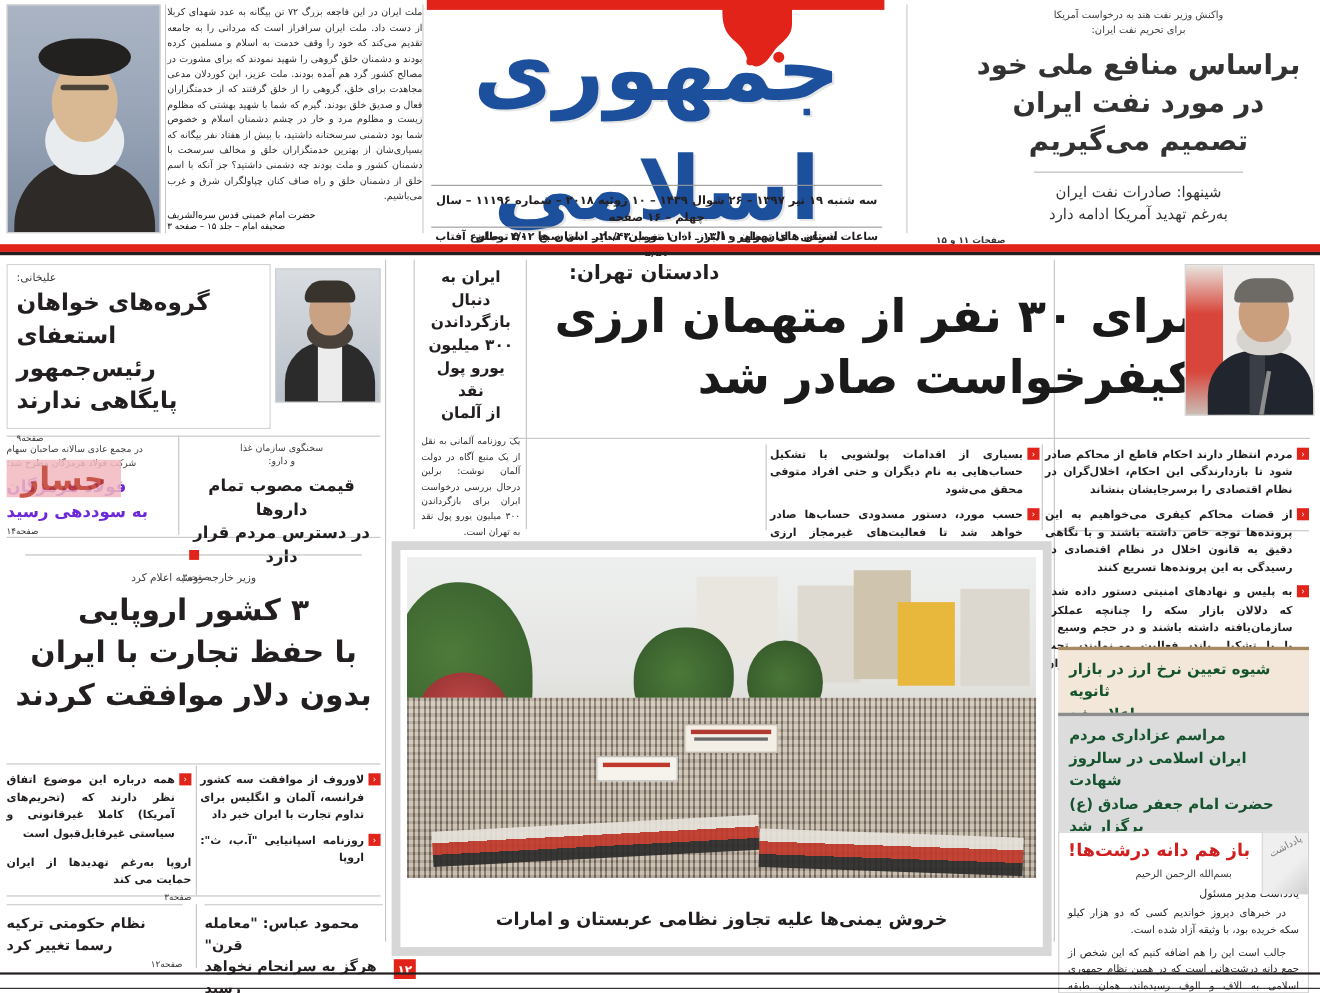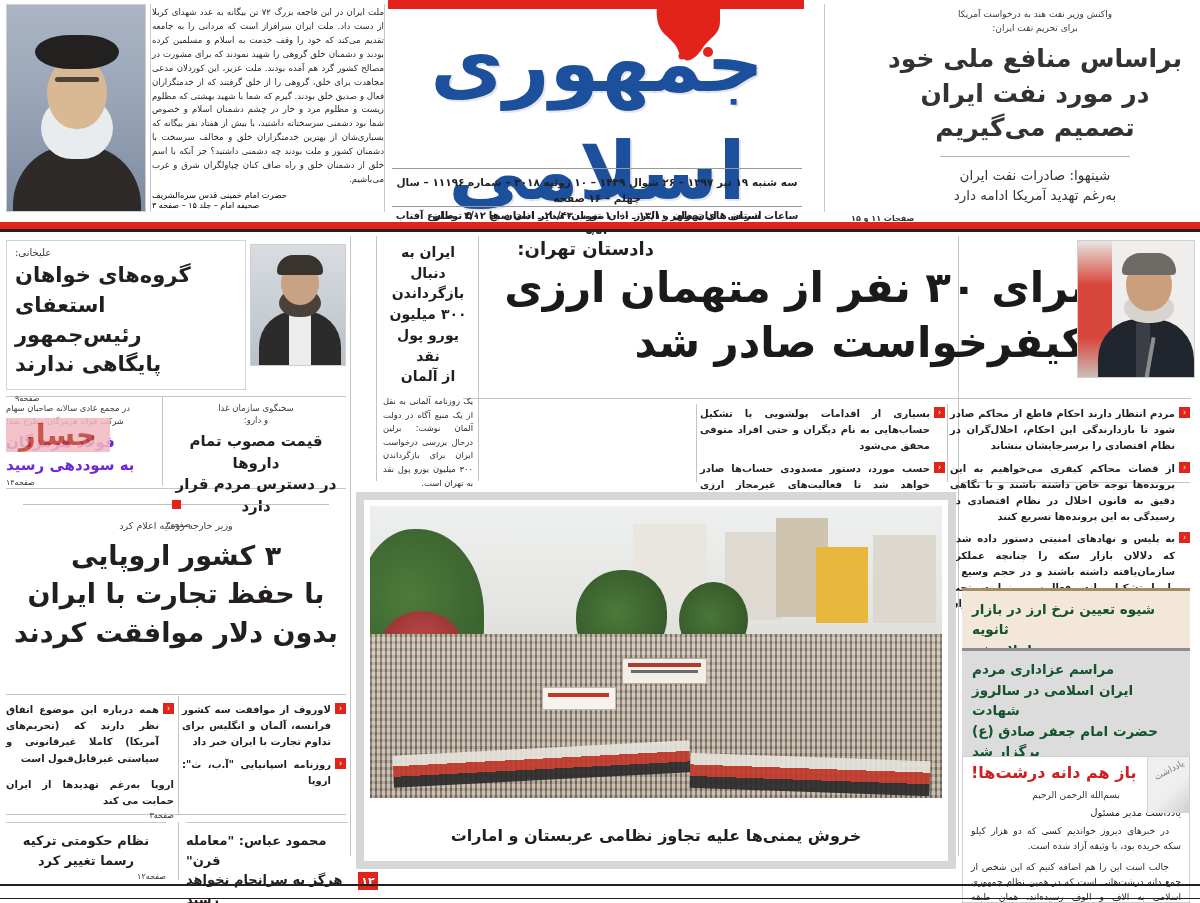--- a/index.html
+++ b/index.html
@@ -458,21 +458,21 @@
     <div class="bullets bul-e">
       <div class="bullet">
         <span class="mark">‹</span>
         <div class="txt">همه درباره این موضوع اتفاق نظر دارند که (تحریم‌های آمریکا) کاملا غیرقانونی و سیاستی غیرقابل‌قبول است</div>
       </div>
       <div class="tail">اروپا به‌رغم تهدیدها از ایران حمایت می کند</div>
       <div class="pgref">صفحه۳</div>
     </div>
 
     <div class="bx-turkey">
-      <h4 class="prewrap" style="white-space: pre-line; text-align: center;">نظام حکومتی ترکیه
+      <h4 class="prewrap" style="white-space: pre-line;">نظام حکومتی ترکیه
 رسما تغییر کرد</h4>
       <div class="pgref">صفحه۱۲</div>
     </div>
 
     <div class="bx-abbas">
       <h4 class="prewrap" style="white-space: pre-line;">محمود عباس: "معامله قرن"
 هرگز به سرانجام نخواهد رسید</h4>
 
     </div>
 

